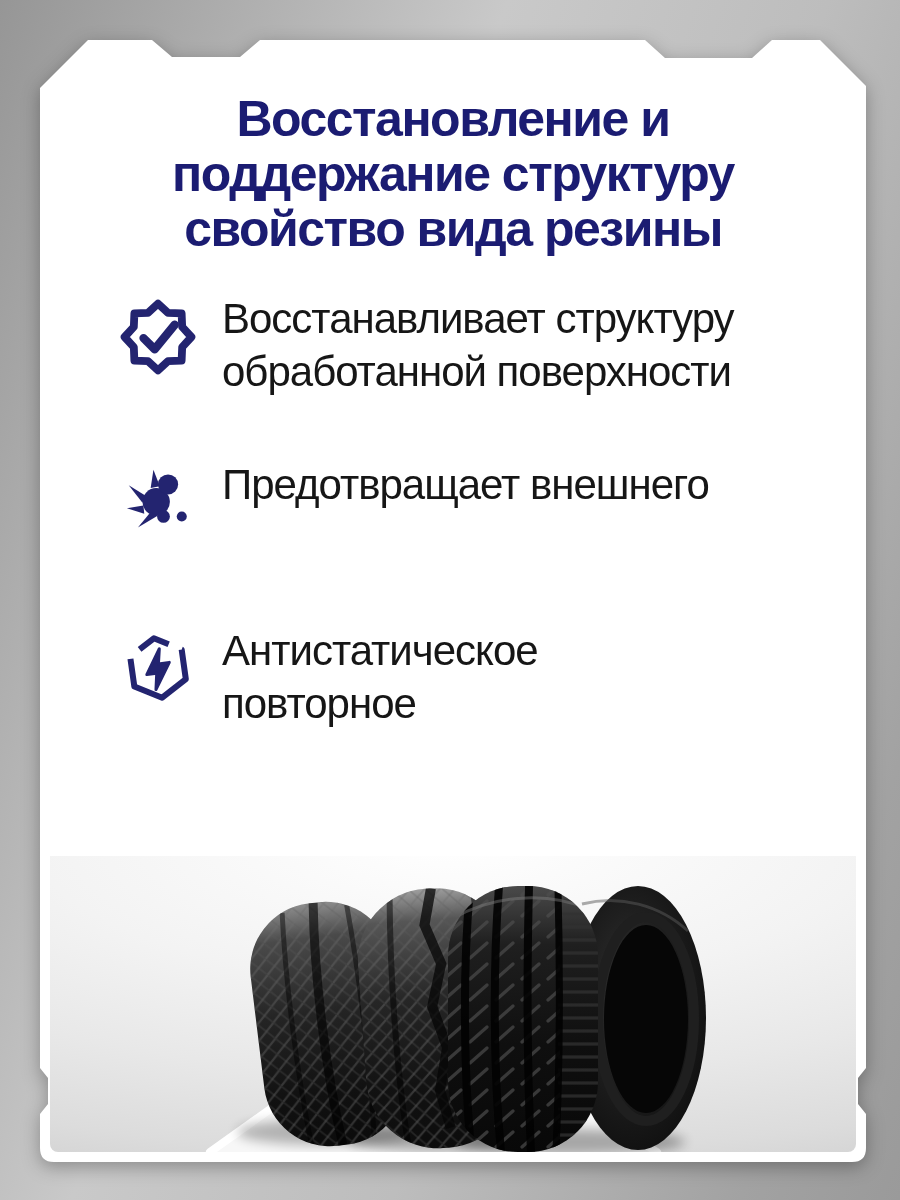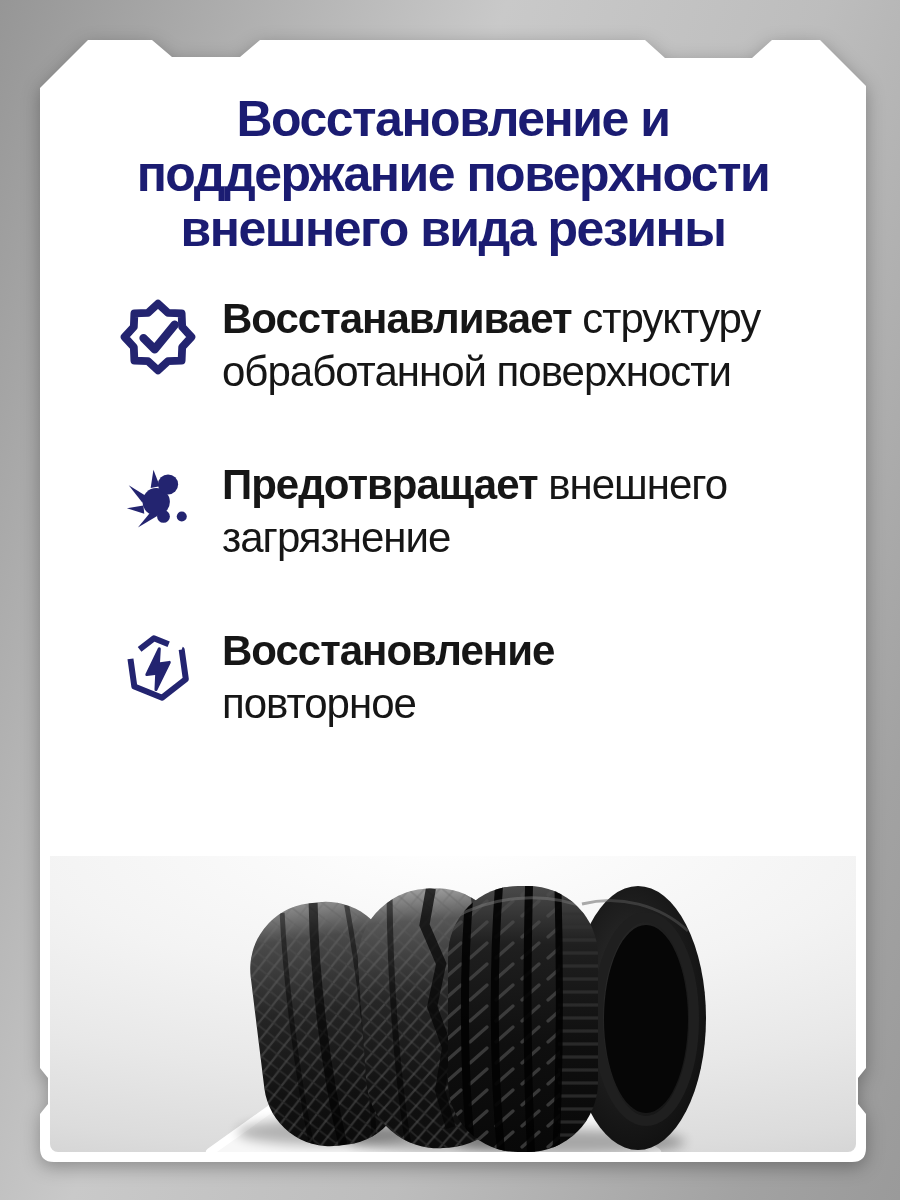--- a/index.html
+++ b/index.html
@@ -14,21 +14,21 @@
     position:absolute;left:40px;top:92px;width:826px;
     text-align:center;font-weight:700;font-size:50px;line-height:55px;
     letter-spacing:-1.5px;color:#1b1c72;
   }
   .feature{position:absolute;left:116px;display:flex;align-items:flex-start;}
   .feature .icon-box{width:84px;display:flex;justify-content:center;flex:0 0 84px;}
   .feature .txt{
     margin-left:22px;font-size:42px;line-height:53px;letter-spacing:-1px;color:#161616;
     font-weight:400;white-space:nowrap;
   }
-  .feature .txt b{font-weight:700;}
+  .feature .txt b{font-weight:400;}
   .f1{top:292px}.f2{top:458px}.f3{top:624px}.f4{top:792px}
   .f1 .icon-box{margin-top:6px}.f2 .icon-box{margin-top:10px}
   .f3 .icon-box{margin-top:8px}.f4 .icon-box{margin-top:10px}
   .photo{
     position:absolute;left:50px;top:856px;width:806px;height:296px;
     border-radius:0 0 8px 8px;overflow:hidden;
     background:radial-gradient(130% 120% at 50% -5%, #ffffff 0%, #f3f3f3 40%, #e8e8e8 66%, #dcdcdc 88%, #d2d2d2 100%);
   }
   .photo svg{display:block;}
 </style>
@@ -38,22 +38,22 @@
 <svg class="plate-svg" width="900" height="1200" viewBox="0 0 900 1200">
   <path d="M40,88 L88,40 H152 L172,57 H240 L260,40 H645 L665,58 H752 L772,40 H820 L866,86
            V1068 L858,1078 V1104 L866,1114 V1148 Q866,1162 852,1162 H54 Q40,1162 40,1148
            V1114 L48,1104 V1078 L40,1068 Z" fill="#ffffff"></path>
 </svg>
 
 <div class="card-content">
 
   <div class="title">
     <div>Восстановление и</div>
-    <div>поддержание поверхности</div>
-    <div>внешнего вида резины</div>
+    <div>поддержание структуру</div>
+    <div>свойство вида резины</div>
   </div>
 
   <div class="feature f1">
     <div class="icon-box">
       <svg width="78" height="78" viewBox="0 0 70 70" fill="none">
         <path d="M35,5 L44,13.3 L56.2,13.8 L56.7,26 L65,35 L56.7,44 L56.2,56.2 L44,56.7 L35,65 L26,56.7 L13.8,56.2 L13.3,44 L5,35 L13.3,26 L13.8,13.8 L26,13.3 Z" stroke="#232470" stroke-width="7" stroke-linejoin="round" fill="#ffffff"></path>
         <path d="M22,36 L32,46 L50,24" stroke="#232470" stroke-width="7.5" stroke-linecap="round" stroke-linejoin="round"></path>
       </svg>
     </div>
     <div class="txt">
@@ -70,35 +70,34 @@
         <path d="M27,22 L30,2 L37,20 Z"></path>
         <path d="M21,30 L3,19 L18,38 Z"></path>
         <path d="M19,41 L1,44 L20,50 Z"></path>
         <path d="M27,48 L13,65 L35,52 Z"></path>
         <circle cx="41" cy="53" r="7"></circle>
         <circle cx="61" cy="53" r="5.5"></circle>
       </svg>
     </div>
     <div class="txt">
       <div><b>Предотвращает</b><span> внешнего</span></div>
-      <div>загрязнение</div>
     </div>
   </div>
 
   <div class="feature f3">
     <div class="icon-box">
       <svg width="70" height="70" viewBox="0 0 70 70" fill="none">
         <g transform="rotate(-8 35 36)">
           <path d="M35,6 L61,21 V51 L35,66 L9,51 V21 Z" stroke="#232470" stroke-width="6" stroke-linejoin="round" fill="none" stroke-dasharray="118 14" stroke-dashoffset="-30"></path>
           <path d="M39,17 L23,41 L33,41 L30,57 L47,32 L36,32 Z" fill="#232470" stroke="#232470" stroke-width="3" stroke-linejoin="round"></path>
         </g>
       </svg>
     </div>
     <div class="txt">
-      <div><b>Восстановление</b><span></span></div>
+      <div><b>Антистатическое</b><span></span></div>
       <div>повторное</div>
     </div>
   </div>
 
 
   <div class="photo">
     <svg width="806" height="296" viewBox="0 0 806 296">
       <defs>
         <linearGradient id="gradL" x1="0" y1="0" x2="0" y2="1">
           <stop offset="0" stop-color="#8d8d8d"></stop>

